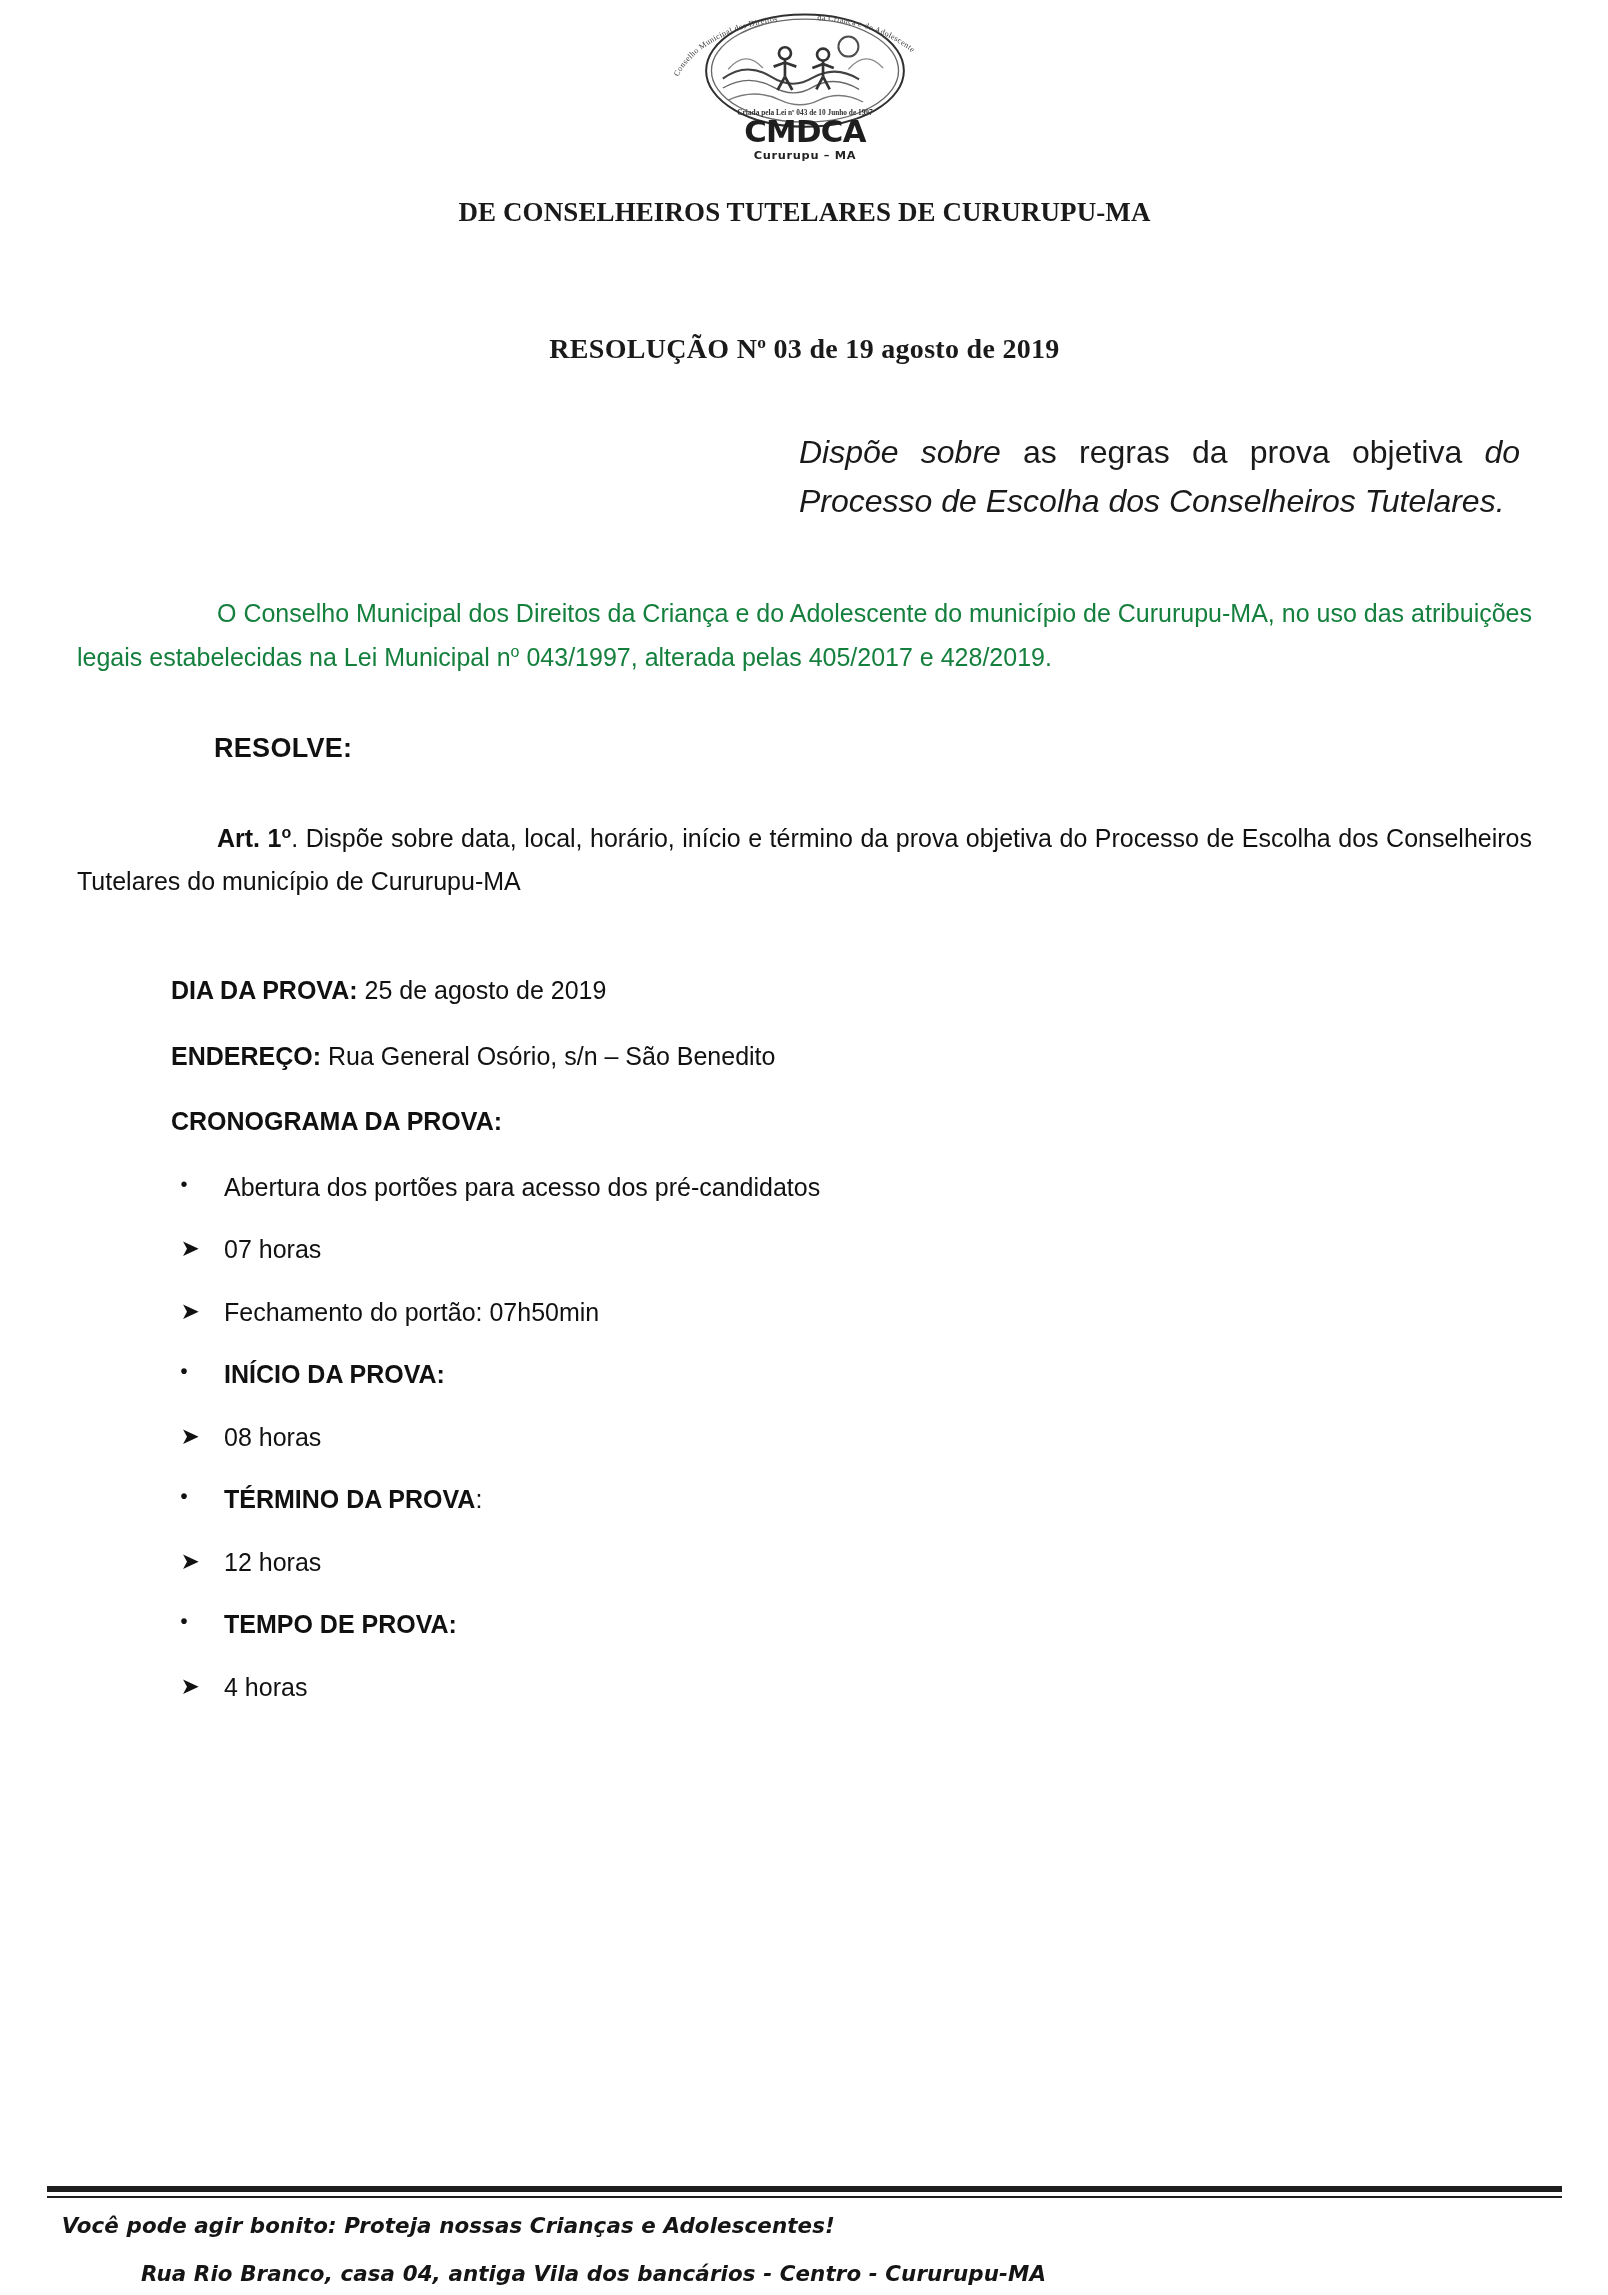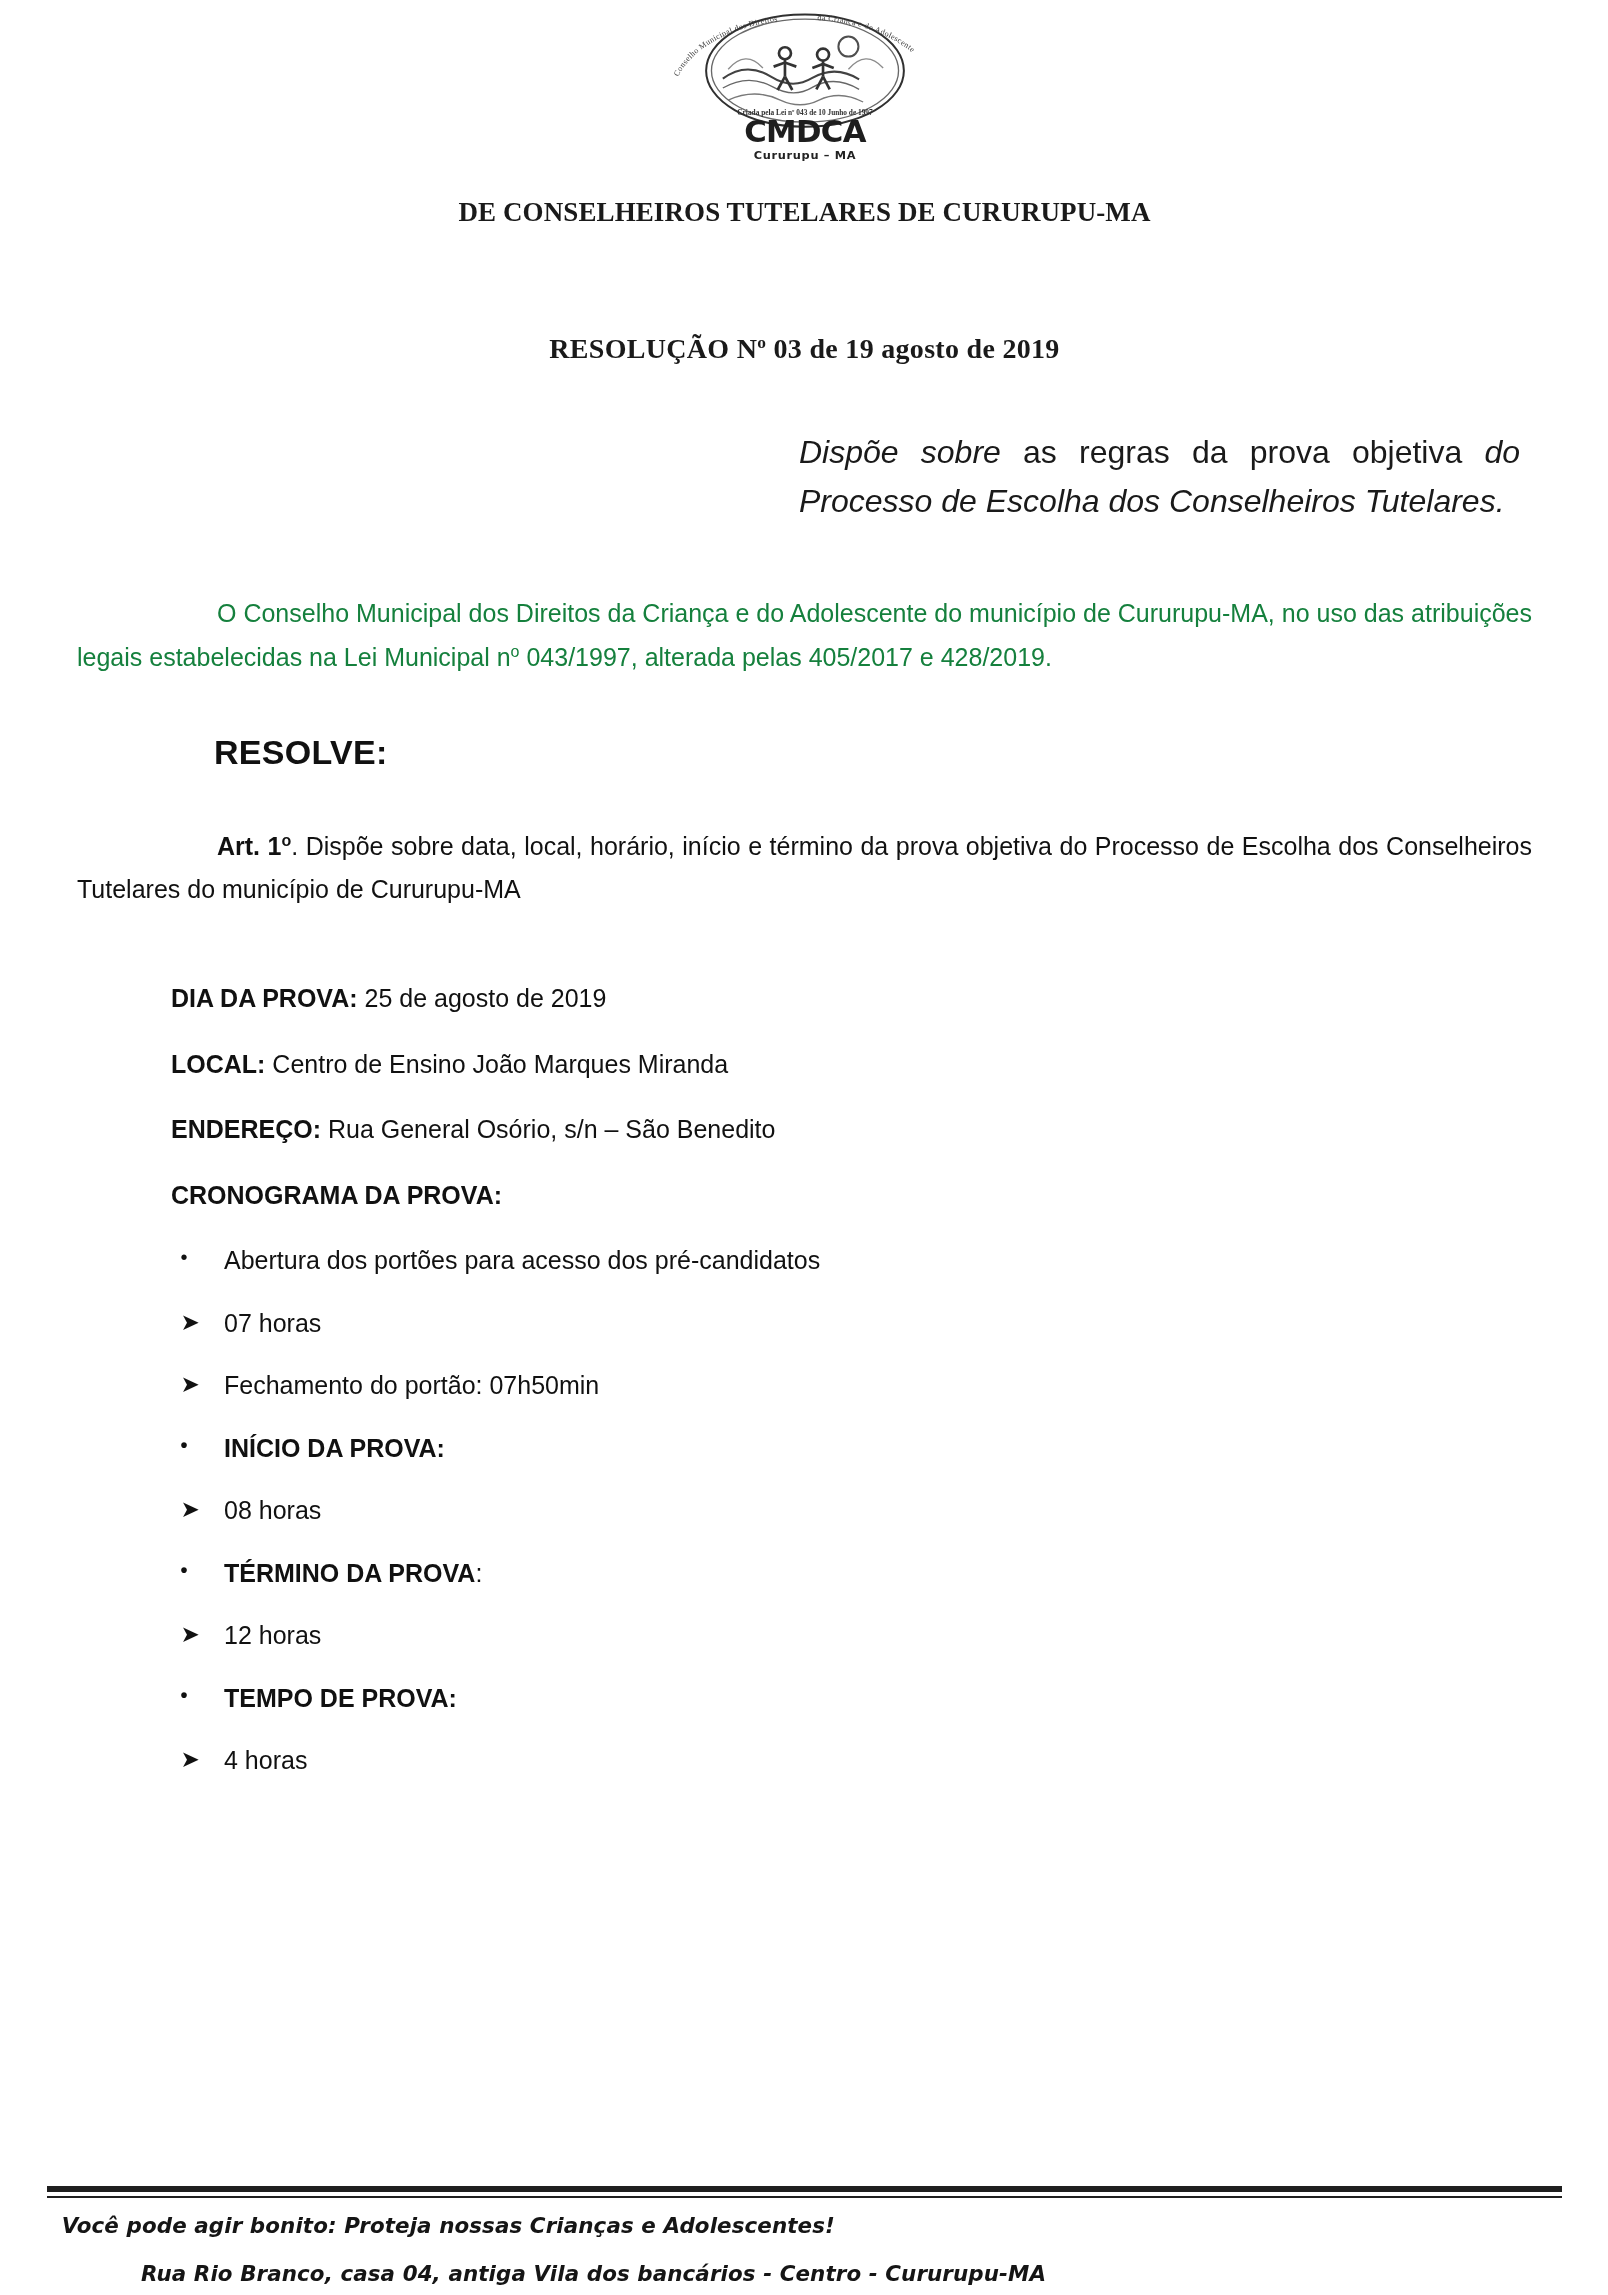--- a/index.html
+++ b/index.html
@@ -84,21 +84,21 @@
     font-size: 25px;
     line-height: 1.75;
     color: #15803d;
     text-indent: 140px;
   }
   .para sup { font-size: 16px; vertical-align: super; }
 
   .resolve {
     margin-top: 53px;
     margin-left: 137px;
-    font-size: 34px;
+    font-size: 27px;
     font-weight: bold;
     letter-spacing: 0.3px;
   }
 
   .para-art {
     margin-top: 53px;
     text-align: justify;
     font-size: 25px;
     line-height: 1.75;
     text-indent: 140px;
@@ -262,23 +262,20 @@
 
   <p class="para-art">
     <b>Art. 1</b><b><sup>o</sup></b><span>. Dispõe sobre data, local, horário, início e término da prova objetiva do Processo de Escolha dos Conselheiros Tutelares do município de Cururupu-MA</span>
   </p>
 
   <div class="fields">
     <div class="field-line">
       <span class="lbl">DIA DA PROVA:</span><span> 25 de agosto de 2019</span>
     </div>
     <div class="field-line">
-      <span class="lbl">LOCAL:</span><span> Centro de Ensino João Marques Miranda</span>
-    </div>
-    <div class="field-line">
       <span class="lbl">ENDEREÇO:</span><span> Rua General Osório, s/n – São Benedito</span>
     </div>
     <div class="field-line last">
       <span class="lbl">CRONOGRAMA DA PROVA:</span><span></span>
     </div>
   </div>
 
   <ul class="schedule">
     <li class="sched-item">
       <span class="marker bullet">•</span>

